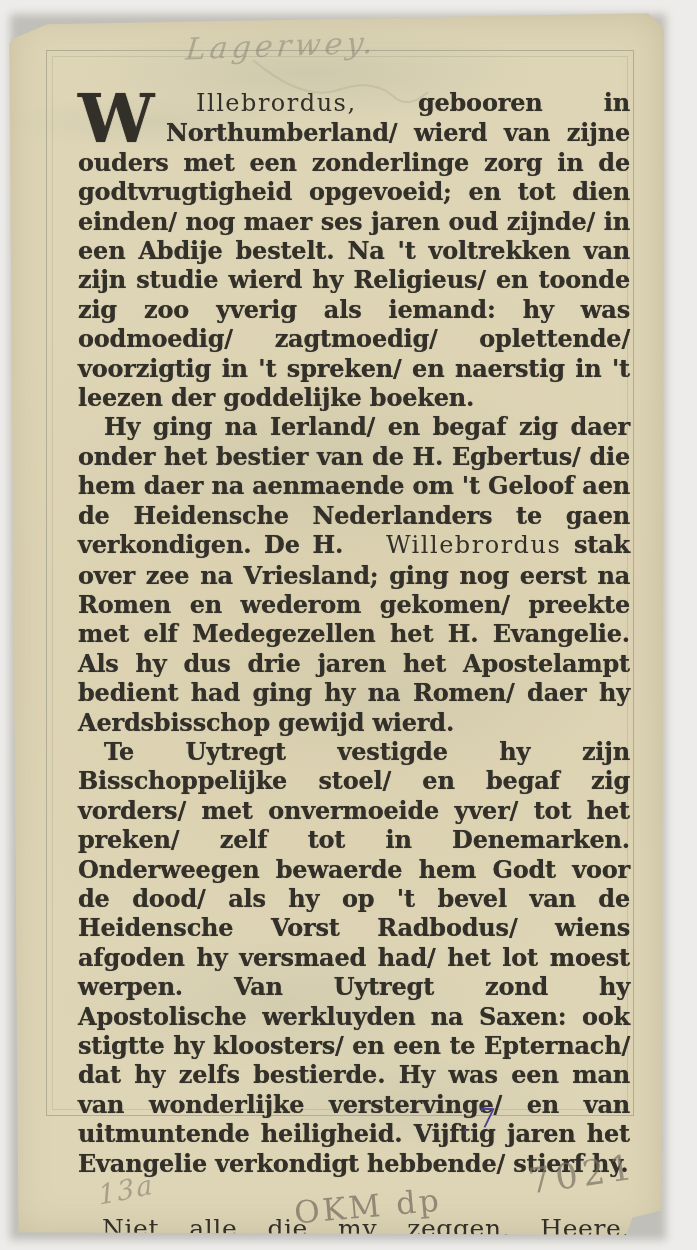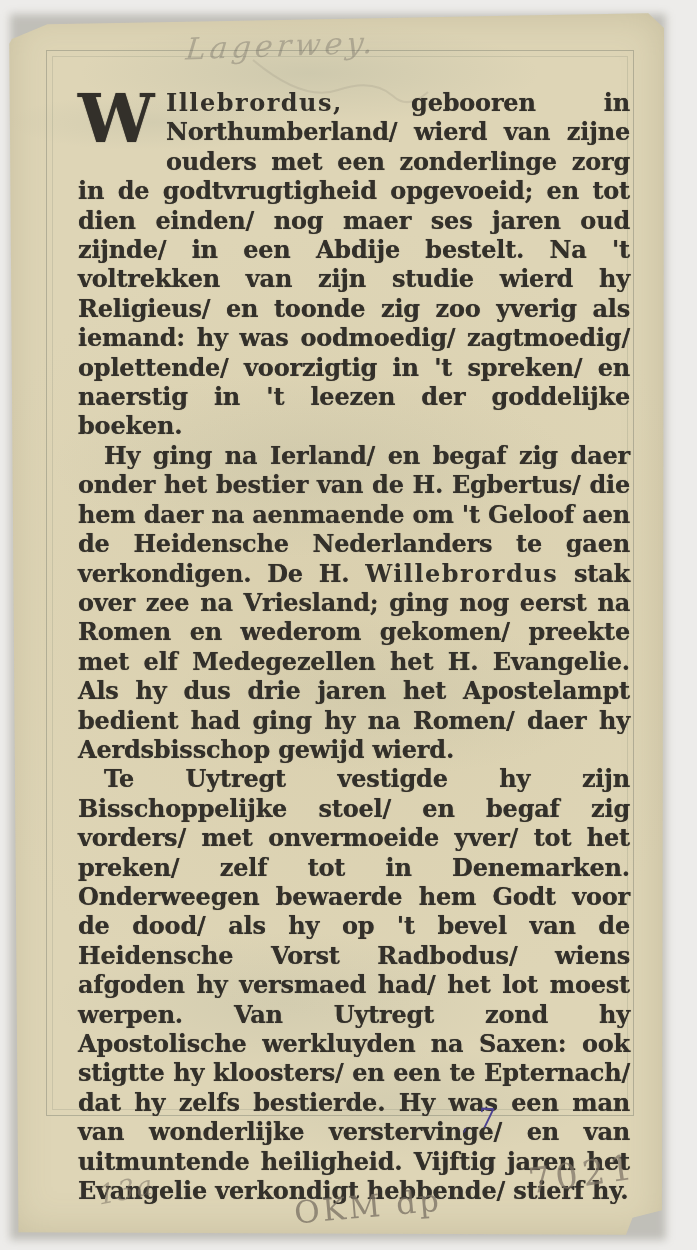--- a/index.html
+++ b/index.html
@@ -50,21 +50,21 @@
   .para{margin:0;text-shadow:0 0 .7px rgba(51,48,42,.75);}
   .para.indent{text-indent:26px;}
   .drop-cap{
     float:left;
     font-size:68px;line-height:54px;
     width:88px;height:56px;
     padding-top:3px;
     font-weight:bold;
     text-shadow:0 0 1px rgba(51,48,42,.8);
   }
-  .roman{font-weight:bold;letter-spacing:1.5px;text-shadow:none;}
+  .roman{font-weight:normal;letter-spacing:1.5px;text-shadow:none;margin-left:30px;}
   .quote{
     margin:34px 0 0 0;
     font-weight:normal;
     font-size:25px;line-height:33px;
     letter-spacing:.6px;word-spacing:3px;
     text-indent:24px;
     text-shadow:none;
   }
   
   .hw{position:absolute;font-style:italic;}

